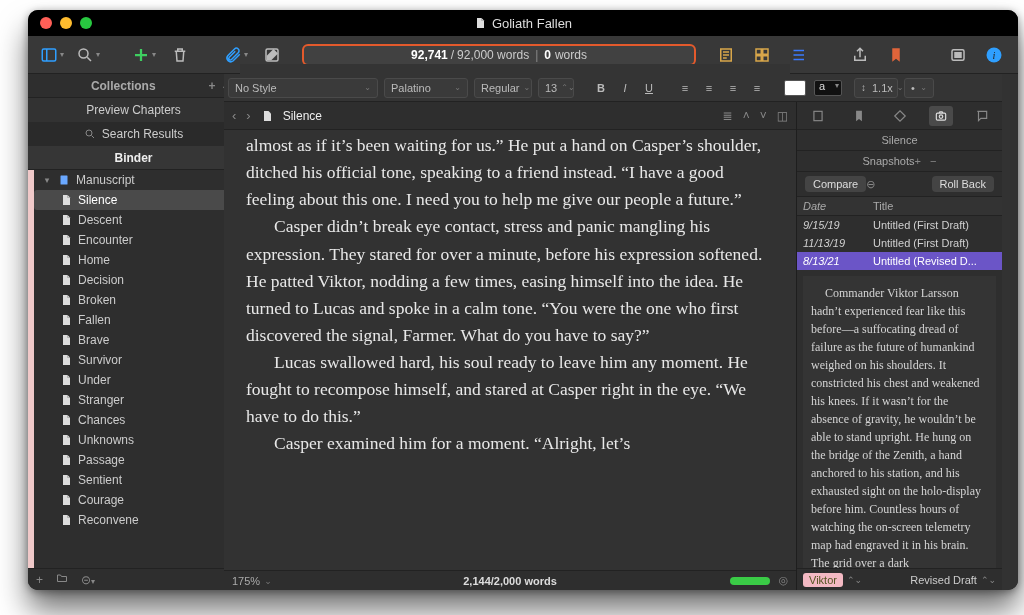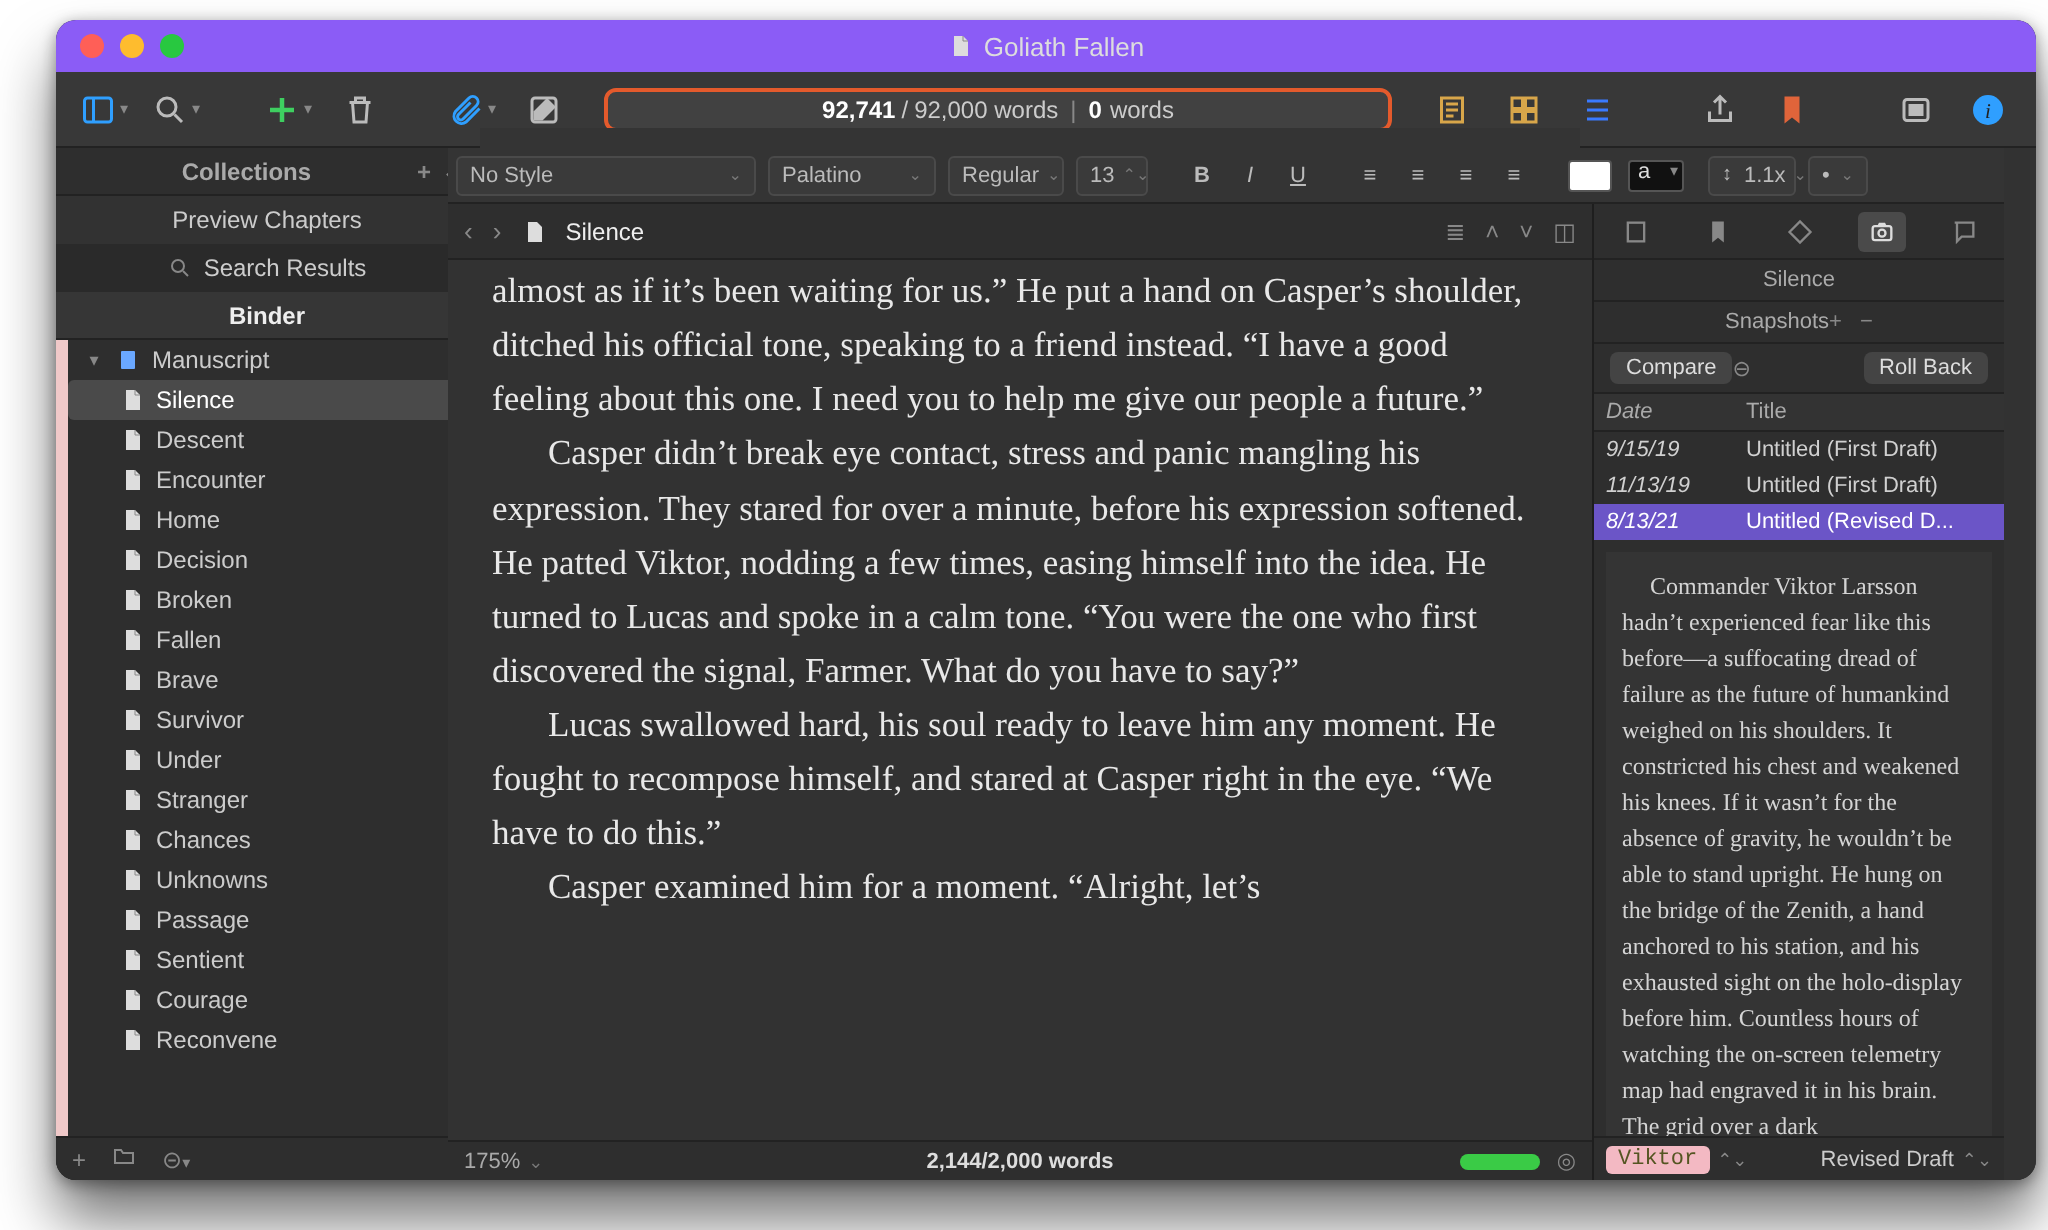--- a/index.html
+++ b/index.html
@@ -1,19 +1,19 @@
 <!DOCTYPE html>
 <html><head>
 <meta charset="utf-8">
 <style>
   * { box-sizing: border-box; margin: 0; padding: 0; }
   html, body { width: 1024px; height: 615px; font-family: -apple-system, "Helvetica Neue", Arial, sans-serif; font-size: 12px; color: #d0d0d0; }
   body { display: flex; align-items: flex-start; justify-content: flex-start; }
   .shadowbox { width: 990px; height: 580px; margin: 10px 0 0 28px; background: #2a2a2a; border-radius: 10px; box-shadow: 0 20px 30px rgba(0,0,0,.55), 0 2px 8px rgba(0,0,0,.4); overflow: hidden; display: flex; flex-direction: column; }
-  .titlebar { height: 26px; background: #8b5cf6; display: flex; align-items: center; position: relative; justify-content: center; }
+  .titlebar { height: 26px; background: #000000; display: flex; align-items: center; position: relative; justify-content: center; }
   .traffic { display: flex; gap: 8px; position: absolute; left: 12px; top: 7px; }
   .dot { width: 12px; height: 12px; border-radius: 50%; }
   .dot.r { background:#ff5f57;} .dot.y{background:#febc2e;} .dot.g{background:#28c840;}
   .title { flex:1; text-align:center; color:#ddd; font-size:13px; display:flex; justify-content:center; align-items:center; gap:6px;}
   .title svg { width:12px; height:14px;}
   .maintoolbar { height: 38px; background: #383838; border-bottom:1px solid #222; display:flex; align-items:center; padding:0 10px; gap:8px;}
   .tbtn { width:28px; height:24px; display:flex; align-items:center; justify-content:center; color:#bbb; border-radius:4px; cursor:pointer;}
   .tbtn.green { color:#3ecf60;}
   .tbtn.blue { color:#2f9fff;}
   .tbtn svg { width:18px; height:18px; }
@@ -61,21 +61,21 @@
   .snaptable { font-size:11px;}
   .snaptable .hdr { display:flex; background:#333; color:#aaa; border-bottom:1px solid #222;}
   .snaptable .hdr div { padding:3px 6px;}
   .snaptable .row { display:flex; cursor:pointer;}
   .snaptable .row div { padding:3px 6px; white-space:nowrap; overflow:hidden; text-overflow:ellipsis;}
   .snaptable .col-date { width:70px;font-style:italic;}
   .snaptable .col-title { flex:1;}
   .snaptable .row.selected { background:#6b55c7; color:#fff;}
   .snapshot-preview { flex:1; margin:6px 6px 0 6px; background:#343434; color:#d4d4d4; font-family: Palatino, Georgia, serif; font-size:12px; line-height:1.5; padding:8px; overflow:hidden; text-indent:14px;}
   .insp-foot { height:22px; border-top:1px solid #222; display:flex; align-items:center; padding:0 6px; gap:4px; background:#2e2e2e;}
-  .pill { background:#f3b9c3; color:#552; border-radius:3px; padding:1px 6px; font-size:11px; display:inline-flex; align-items:center;font-family:Liberation Mono, monospace;}
+  .pill { background:#f3b9c3; color:#552; border-radius:3px; padding:1px 6px; font-size:11px; display:inline-flex; align-items:center;}
   .rightsel { margin-left:auto; font-size:11px; color:#ccc; display:flex; align-items:center; gap:4px;}
   .editor-foot { position:relative;}
   .collections-heading { position:relative;font-weight:bold; }
 </style>
 </head>
 <body>
 
 <div class="shadowbox">
   <div class="titlebar">
     <div class="traffic">

